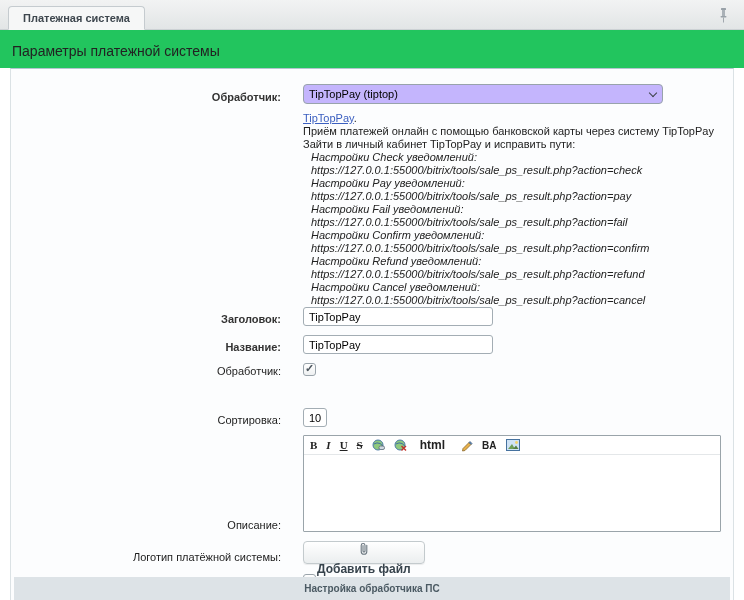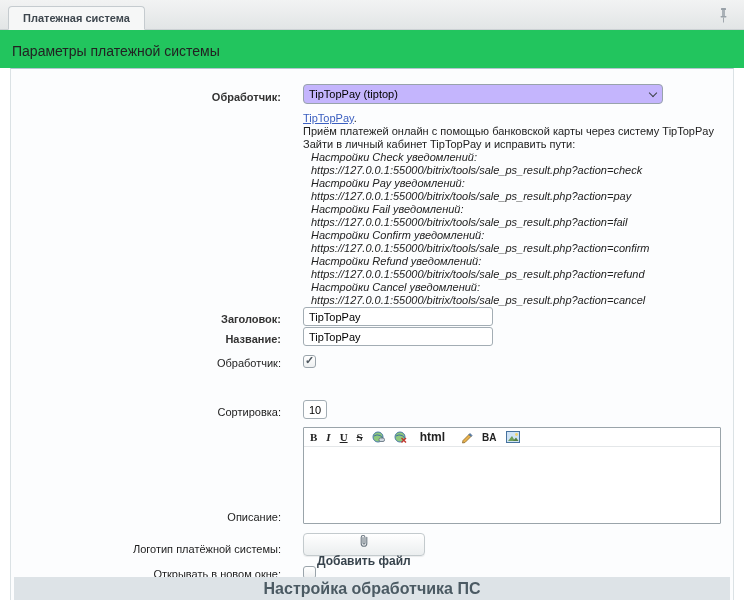--- a/index.html
+++ b/index.html
@@ -97,21 +97,21 @@
     display:inline-flex; align-items:center; gap:6px; height:23px; padding:0 13px;
     border:1px solid #c3cacd; border-radius:4px;
     background:linear-gradient(#ffffff,#ebeeef);
     box-shadow:0 1px 1px rgba(0,0,0,.07);
     font-size:12px; font-weight:bold; color:#37434c; cursor:pointer;flex-direction:column;
   }
   
   .section-bar{
     position:absolute; left:3px; right:3px; bottom:3px; height:24px;
     background:#dde3e7; text-align:center; line-height:24px;
-    font-size:16px; font-weight:bold; color:#4b5a63;
+    font-size:10px; font-weight:bold; color:#4b5a63;
   }
 </style>
 </head>
 <body>
 
 <div class="tabstrip">
   <div class="tab">Платежная система</div>
   <span class="pin">
     <svg width="13" height="16" viewBox="0 0 13 16">
       <rect x="4" y="1" width="5" height="2" rx="0.5" fill="#99a1a8"></rect>
@@ -148,21 +148,21 @@
       <div>Зайти в личный кабинет TipTopPay и исправить пути:</div>
       <div class="indent">Настройки Check уведомлений: https://127.0.0.1:55000/bitrix/tools/sale_ps_result.php?action=check</div>
       <div class="indent">Настройки Pay уведомлений: https://127.0.0.1:55000/bitrix/tools/sale_ps_result.php?action=pay</div>
       <div class="indent">Настройки Fail уведомлений: https://127.0.0.1:55000/bitrix/tools/sale_ps_result.php?action=fail</div>
       <div class="indent">Настройки Confirm уведомлений: https://127.0.0.1:55000/bitrix/tools/sale_ps_result.php?action=confirm</div>
       <div class="indent">Настройки Refund уведомлений: https://127.0.0.1:55000/bitrix/tools/sale_ps_result.php?action=refund</div>
       <div class="indent">Настройки Cancel уведомлений: https://127.0.0.1:55000/bitrix/tools/sale_ps_result.php?action=cancel</div>
     </div>
   </div>
 
-  <div class="row" style="margin-bottom:1px">
+  <div class="row" style="margin-bottom:9px">
     <div class="lbl req">Заголовок:</div>
     <div class="fld">
       <input class="txt" type="text" value="TipTopPay" style="">
     </div>
   </div>
 
   <div class="row" style="margin-bottom:7px">
     <div class="lbl req">Название:</div>
     <div class="fld">
       <input class="txt" type="text" value="TipTopPay" style="">

